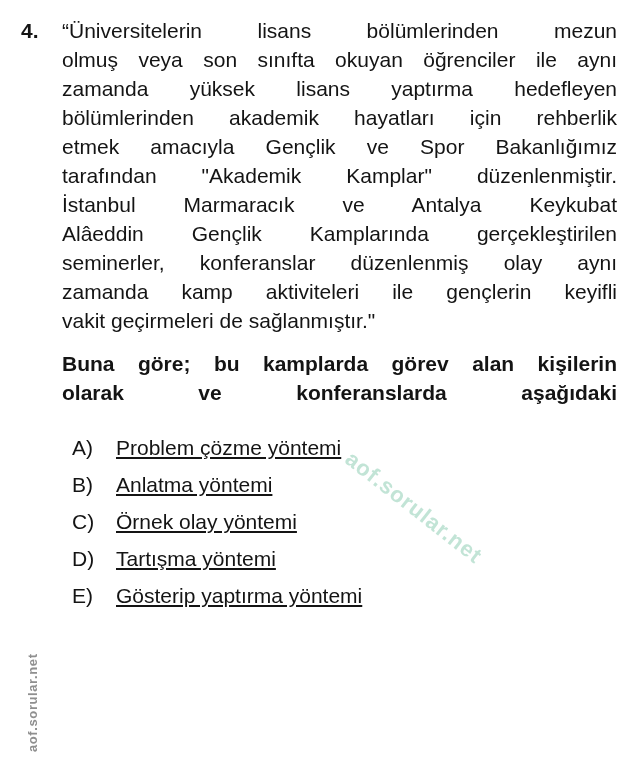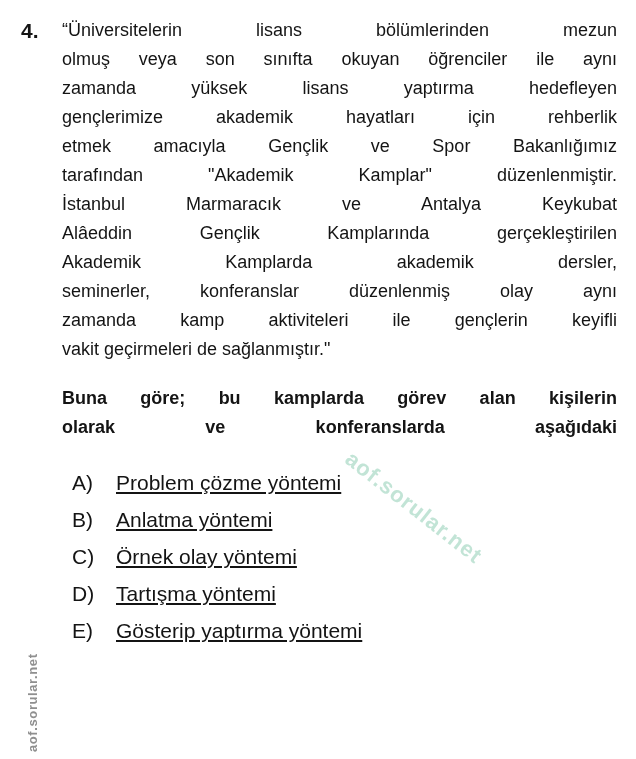--- a/index.html
+++ b/index.html
@@ -27,34 +27,34 @@
   }
   .content {
     position: absolute;
     left: 62px;
     top: 16px;
     width: 555px;
     z-index: 2;
   }
   .passage .pline,
   .stem .sline {
-    font-size: 18px;
+    font-size: 21px;
     line-height: 29px;
     white-space: normal;
   }
   .jline {
     text-align: justify;
     text-align-last: justify;
   }
   .lline {
     text-align: left;
     text-align-last: left;
   }
   .stem {
-    margin-top: 20px;
+    margin-top: 14px;
     font-weight: 700;
   }
   .options {
     margin-top: 26px;
     padding-left: 10px;
   }
   .option-row {
     display: flex;
     align-items: baseline;
     font-size: 21px;
@@ -106,26 +106,25 @@
   <div class="wm-side" style="color:#8f8f8f;">aof.sorular.net</div>
 
   <div class="qnum">4.</div>
 
   <div class="content">
 
     <div class="passage">
       <div class="pline jline">“Üniversitelerin lisans bölümlerinden mezun</div>
       <div class="pline jline">olmuş veya son sınıfta okuyan öğrenciler ile aynı</div>
       <div class="pline jline">zamanda yüksek lisans yaptırma hedefleyen</div>
-      <div class="pline jline">gençlerimize akademik hayatları için rehberlik</div>
+      <div class="pline jline">bölümlerinden akademik hayatları için rehberlik</div>
       <div class="pline jline">etmek amacıyla Gençlik ve Spor Bakanlığımız</div>
       <div class="pline jline">tarafından "Akademik Kamplar" düzenlenmiştir.</div>
       <div class="pline jline">İstanbul Marmaracık ve Antalya Keykubat</div>
       <div class="pline jline">Alâeddin Gençlik Kamplarında gerçekleştirilen</div>
-      <div class="pline jline">Akademik Kamplarda akademik dersler,</div>
       <div class="pline jline">seminerler, konferanslar düzenlenmiş olay aynı</div>
       <div class="pline jline">zamanda kamp aktiviteleri ile gençlerin keyifli</div>
       <div class="pline lline">vakit geçirmeleri de sağlanmıştır."</div>
     </div>
 
     <div class="stem">
       <div class="sline jline">Buna göre; bu kamplarda görev alan kişilerin</div>
       <div class="sline jline">olarak ve konferanslarda aşağıdaki</div>
     </div>
 

